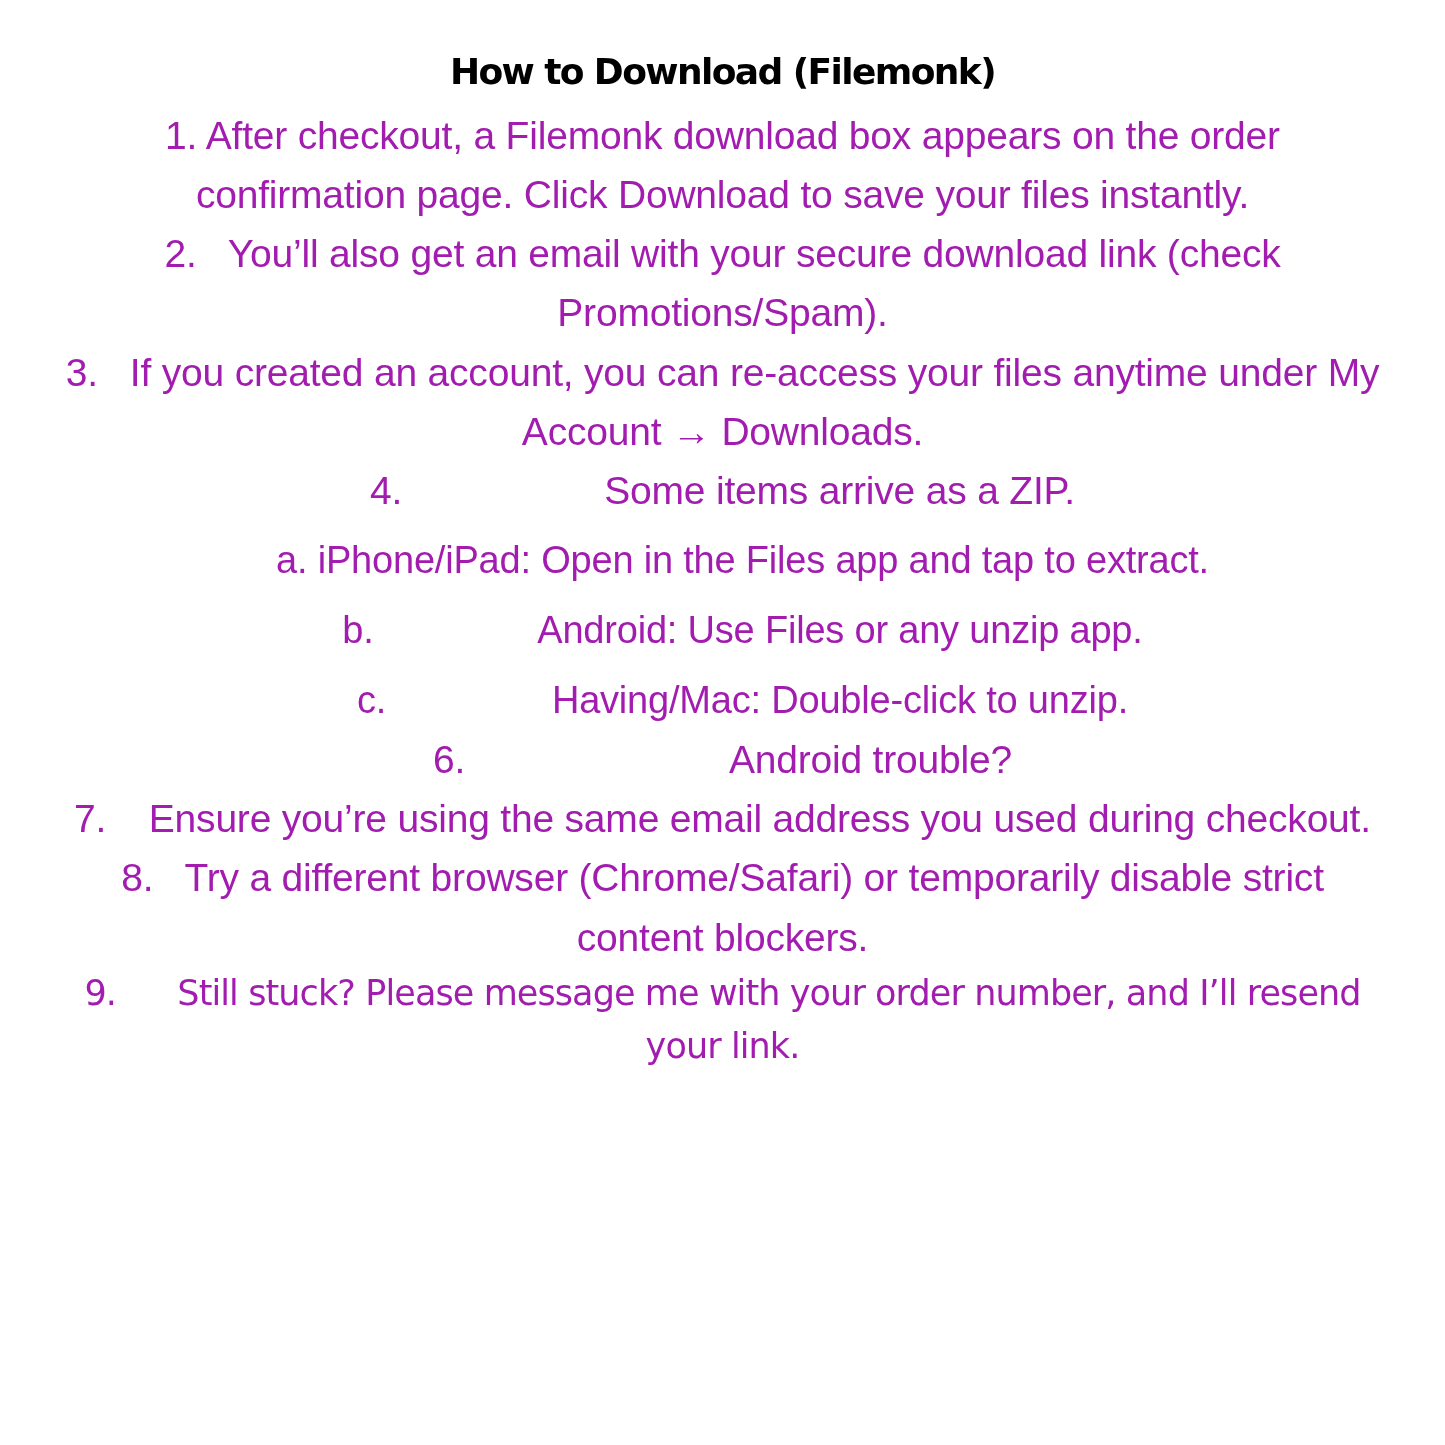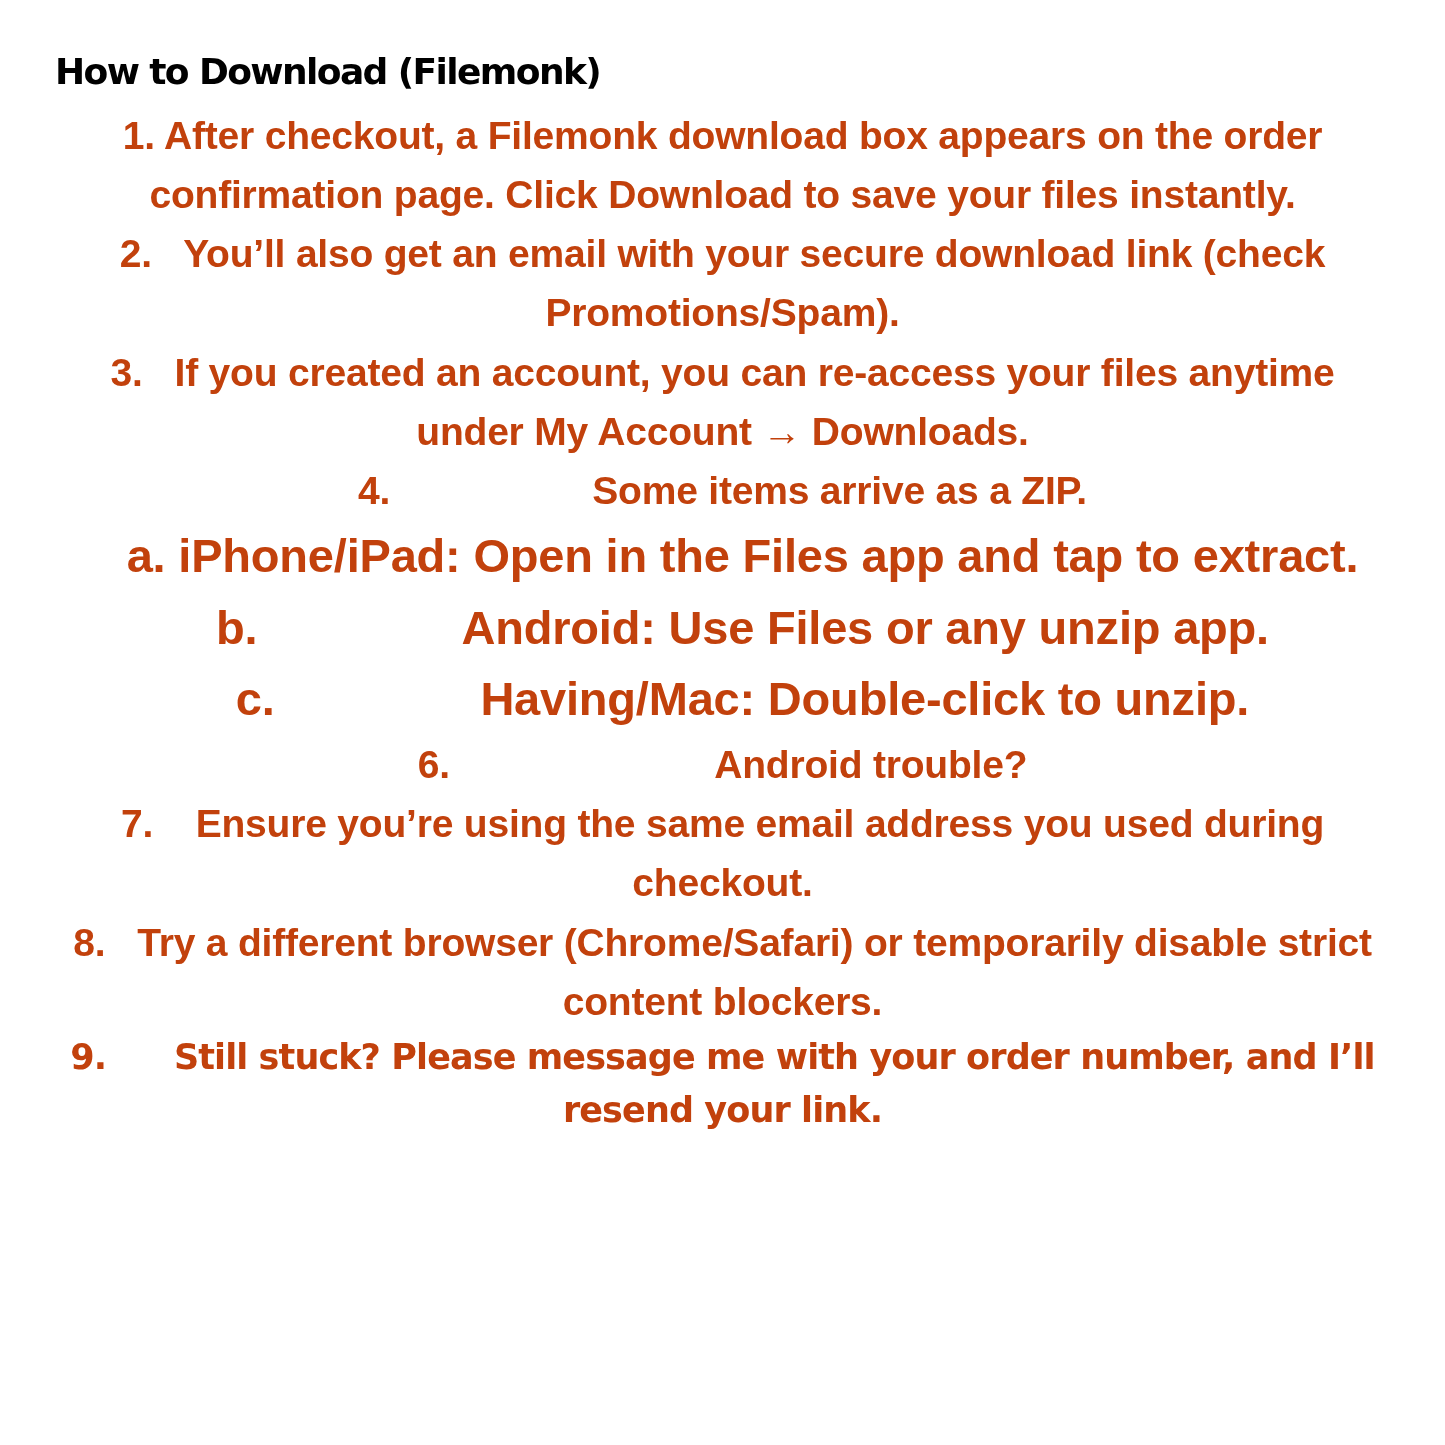--- a/index.html
+++ b/index.html
@@ -15,50 +15,52 @@
     overflow: hidden;
   }
   .page {
     width: 1445px;
     height: 1445px;
     box-sizing: border-box;
     padding: 52px 55px 0 55px;
     display: block;
   }
   .doc-title {
+    text-align: center;
     font-family: "DejaVu Sans", sans-serif;
     font-weight: bold;
     font-size: 36px;
     letter-spacing: -1.6px;
     line-height: 1.1;
     margin: 0 0 14px 0;
     color: #000000;
   }
   .step {
     display: flex;
     align-items: flex-start;
     justify-content: center;
     margin: 0;
     padding: 0;
   }
   .step-line {
     text-align: center;
     font-size: 39px;
     line-height: 1.52;
     letter-spacing: -0.2px;
-    font-weight: 700;
-    color: #c2410c;
+    font-weight: 400;
+    color: #a21caf;
     margin: 0;
     width: 100%;
   }
   .marker {
     white-space: pre;
   }
   .sub .step-line {
-    font-size: 47px;
+    font-size: 38px;
+    margin-top: 12px;
   }
   .tight .step-line {
     font-size: 35px;
     letter-spacing: -0.9px;
     font-family: "DejaVu Sans", sans-serif;
   }
   .indent-a {
     padding-left: 40px;
   }
 </style>

